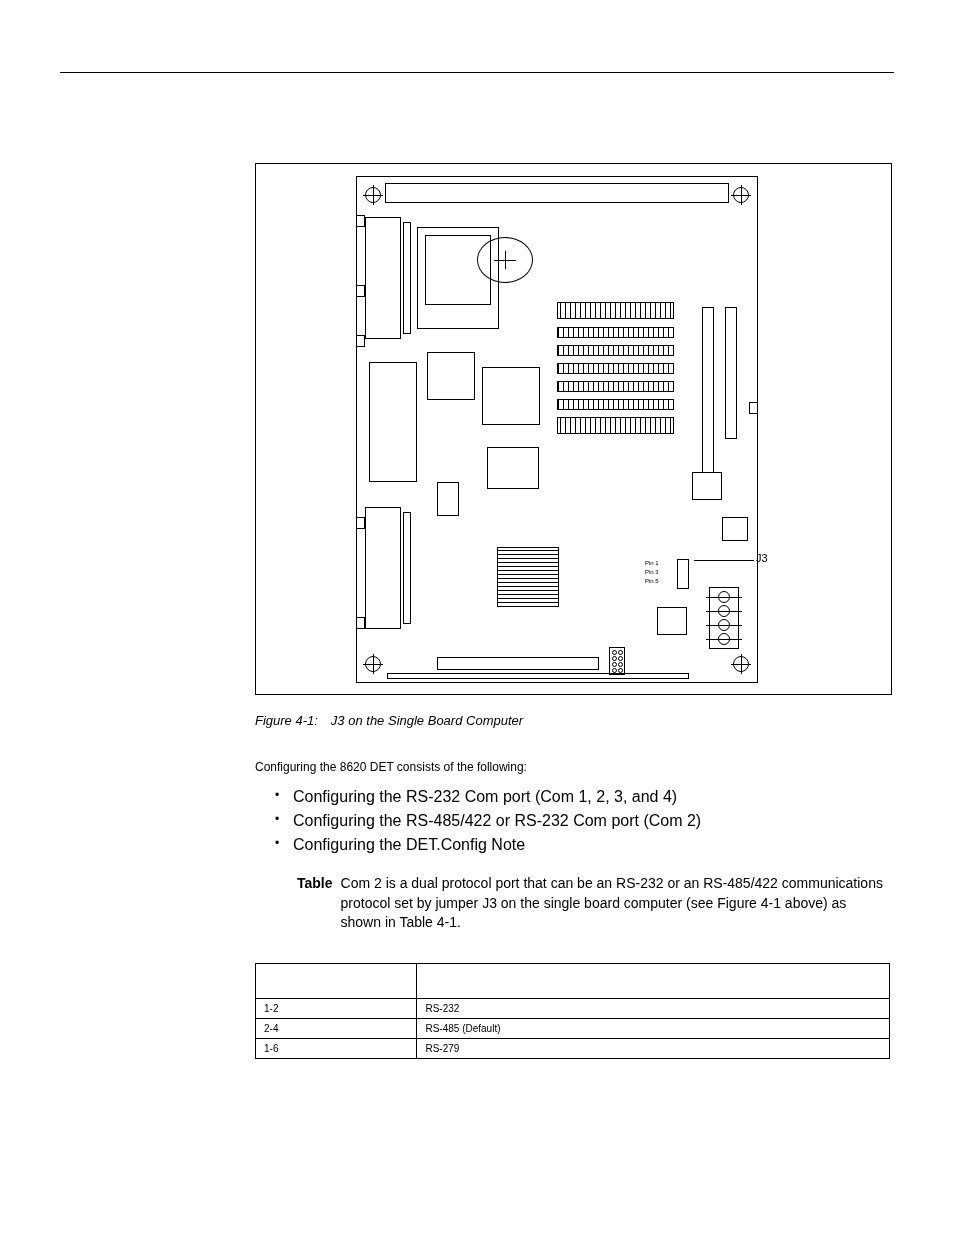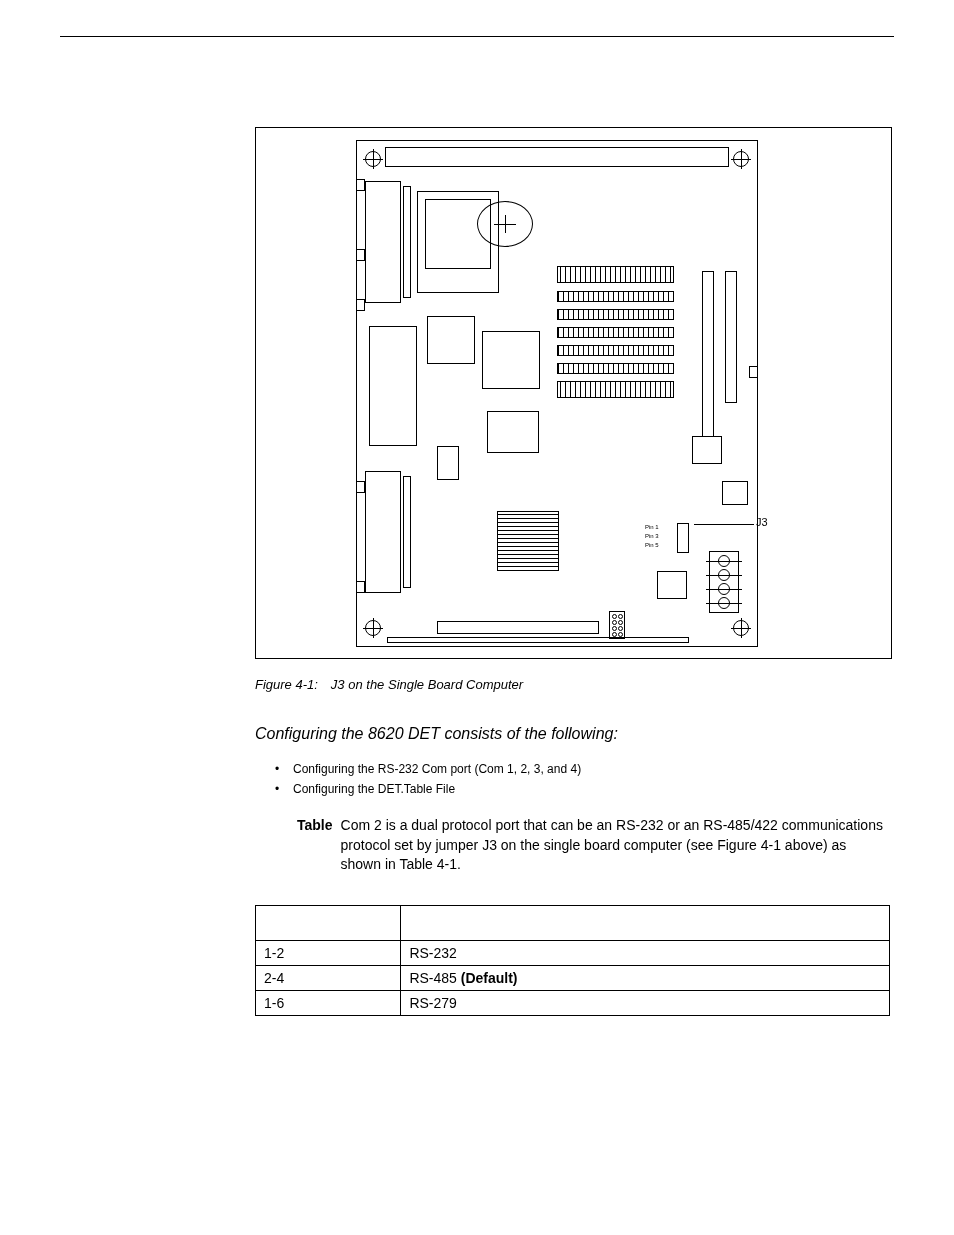--- a/index.html
+++ b/index.html
@@ -7,21 +7,21 @@
     padding: 0;
     background: #fff;
     font-family: "Segoe UI", "Lucida Sans", sans-serif;
     color: #000;
     width: 954px;
   }
   .page {
     box-sizing: border-box;
     width: 954px;
     height: 1235px;
-    padding: 36px 60px 40px 60px;
+    padding: 72px 60px 40px 60px;
   }
   hr.top-rule {
     border: none;
     border-top: 1px solid #000;
     margin: 0;
   }
   .content {
     margin-left: 195px;
     margin-right: 5px;
   }
@@ -32,34 +32,33 @@
     margin-top: 90px;
     position: relative;
   }
   .figure-caption, .table-caption {
     font-style: italic;
     font-size: 13px;
     margin-top: 18px;
     margin-bottom: 30px;
   }
   .body-text {
-    font-size: 16px;
+    font-size: 12px;
     line-height: 1.5;
-    font-style: italic;
   }
   ul.bullets {
     list-style: none;
     padding-left: 20px;
     margin: 10px 0 20px 0;
   }
   ul.bullets li {
     position: relative;
     padding-left: 18px;
     margin-bottom: 6px;
-    font-size: 12px;
+    font-size: 16px;
   }
   ul.bullets li::before {
     content: "•";
     position: absolute;
     left: 0;
     top: 0;
     font-size: 12px;
   }
   .note-block {
     display: flex;
@@ -69,33 +68,33 @@
     margin-bottom: 30px;
   }
   .note-label {
     font-weight: bold;
     white-space: nowrap;
     margin-right: 8px;
   }
   table.settings {
     border-collapse: collapse;
     width: 635px;
-    font-size: 14px;
+    font-size: 10px;
   }
   table.settings th, table.settings td {
     border: 1px solid #000;
     padding: 4px 8px;
     text-align: left;
   }
   table.settings thead th {
     height: 26px;
     background: #fff;
   }
   .default-label {
-    font-weight: bold;
+    font-weight: normal;
   }
   
   .board {
     position: absolute;
     left: 100px;
     top: 12px;
     width: 400px;
     height: 505px;
     border: 1.5px solid #000;
   }
@@ -345,21 +344,22 @@
       <div class="j3-arrow" style="left:438px;"></div>
       <div class="j3-text">J3</div>
     </div>
 
     <div class="figure-caption">Figure 4-1: J3 on the Single Board Computer</div>
 
     <p class="body-text">Configuring the 8620 DET consists of the following:</p>
 
     <ul class="bullets">
       <li>Configuring the RS-232 Com port (Com 1, 2, 3, and 4)</li>
-      <li>Configuring the DET.Table File</li>
+      <li>Configuring the RS-485/422 or RS-232 Com port (Com 2)</li>
+      <li>Configuring the DET.Config Note</li>
     </ul>
 
     <div class="note-block">
       <div class="note-label">Table</div>
       <div>Com 2 is a dual protocol port that can be an RS-232 or an RS-485/422 communications protocol set by jumper J3 on the single board computer (see Figure 4-1 above) as shown in Table 4-1.</div>
     </div>
 
     <table class="settings">
       <thead>
         <tr>

